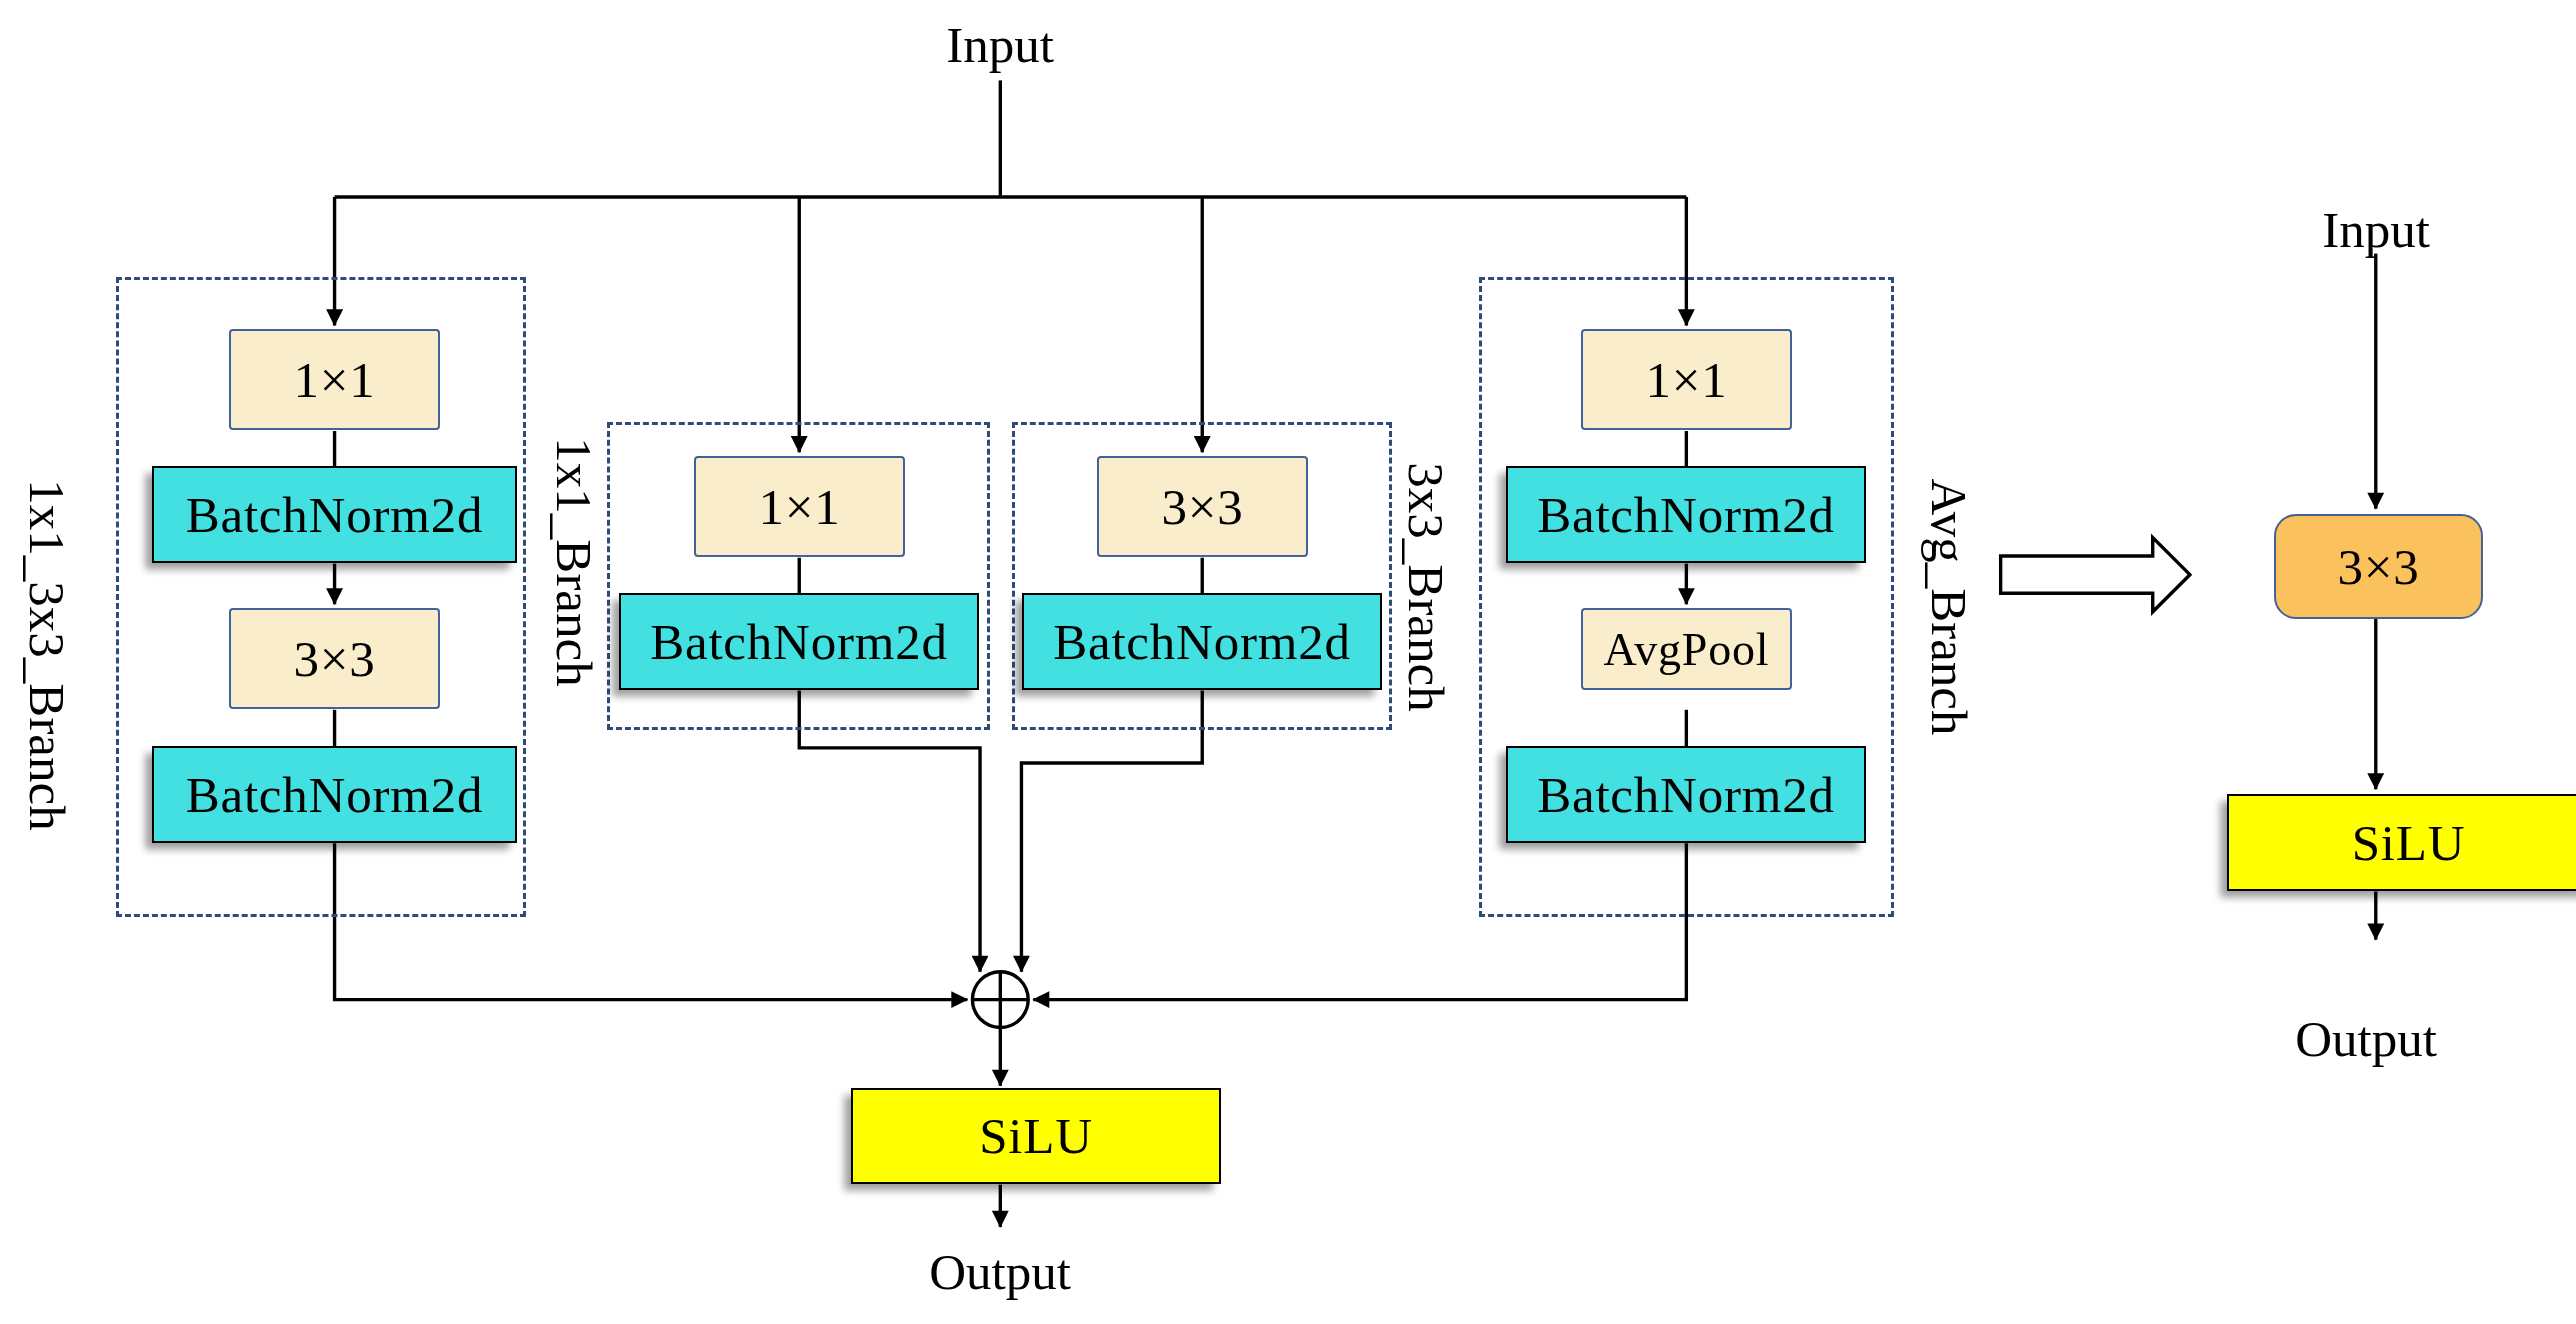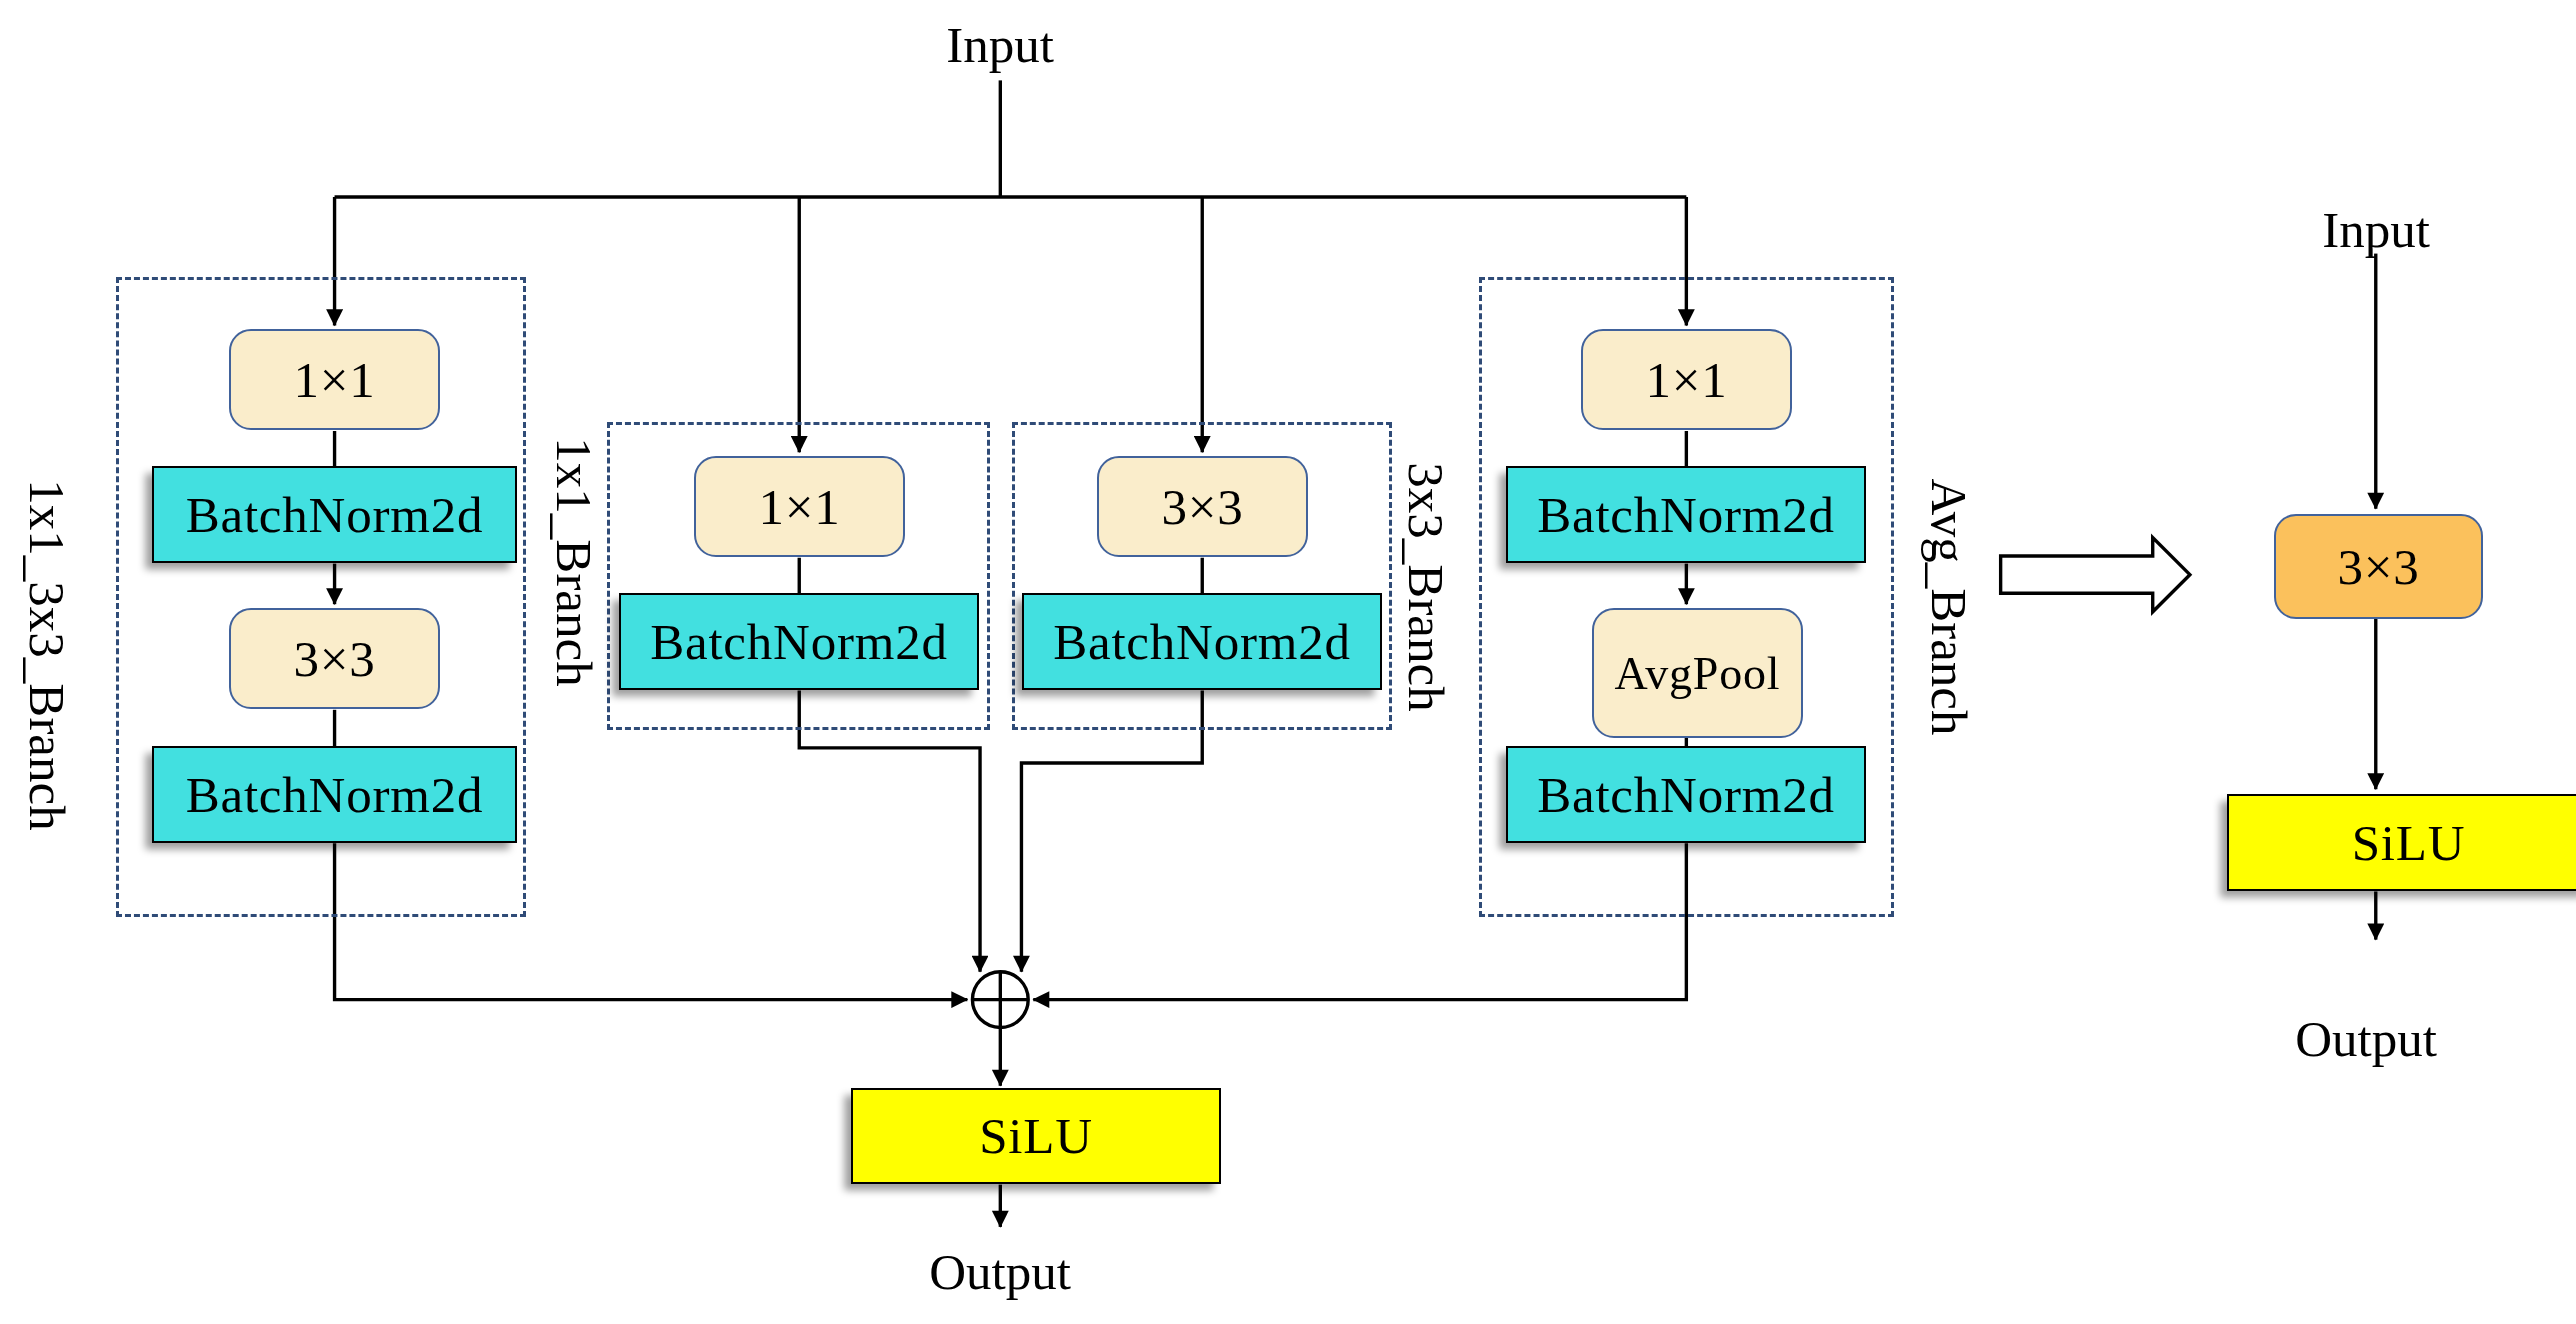--- a/index.html
+++ b/index.html
@@ -23,21 +23,21 @@
     align-items: center;
     justify-content: center;
     font-size: 51px;
     letter-spacing: 0.8px;
     box-sizing: border-box;
     white-space: nowrap;
   }
   .cream {
     background: var(--cream, #FAEDCB);
     border: 2.5px solid var(--edge_blue, #41629B);
-    border-radius: 22px;
+    border-radius: 4px;
   }
   .orange {
     background: var(--orange, #FBC15C);
     border: 2.5px solid var(--edge_blue, #41629B);
     border-radius: 22px;
   }
   .cyan {
     background: var(--cyan, #42E0E0);
     border: 2.5px solid var(--line, #000);
     box-shadow: -6.8px 6.8px 7.6px rgba(0,0,0,0.38);
@@ -146,21 +146,21 @@
   <div class="blk cyan" style="left:152px; top:746px; width:365px; height:97px;">BatchNorm2d</div>
 
   <div class="blk cream" style="left:694px; top:456px; width:211px; height:101px;">1×1</div>
   <div class="blk cyan" style="left:619px; top:593px; width:360px; height:97px;">BatchNorm2d</div>
 
   <div class="blk cream" style="left:1097px; top:456px; width:211px; height:101px;">3×3</div>
   <div class="blk cyan" style="left:1022px; top:593px; width:360px; height:97px;">BatchNorm2d</div>
 
   <div class="blk cream" style="left:1581px; top:329px; width:211px; height:101px;">1×1</div>
   <div class="blk cyan" style="left:1506px; top:466px; width:360px; height:97px;">BatchNorm2d</div>
-  <div class="blk cream avgpool" style="left:1581px; top:608px; width:211px; height:130px;margin-left:11px;">AvgPool</div>
+  <div class="blk cream avgpool" style="left:1581px; top:608px; width:211px; height:82px;">AvgPool</div>
   <div class="blk cyan" style="left:1506px; top:746px; width:360px; height:97px;">BatchNorm2d</div>
 
   <div class="blk yellow" style="left:815px; top:1088px; width:370px; height:96px;">SiLU</div>
 
   <div class="io" style="left:2376px; top:193px;">Input</div>
   <div class="blk orange" style="left:2274px; top:514px; width:209px; height:105px;">3×3</div>
   <div class="blk yellow" style="left:2191px; top:794px; width:363px; height:97px;">SiLU</div>
   <div class="io" style="left:2366px; top:1002px;">Output</div>
 
 </div>

